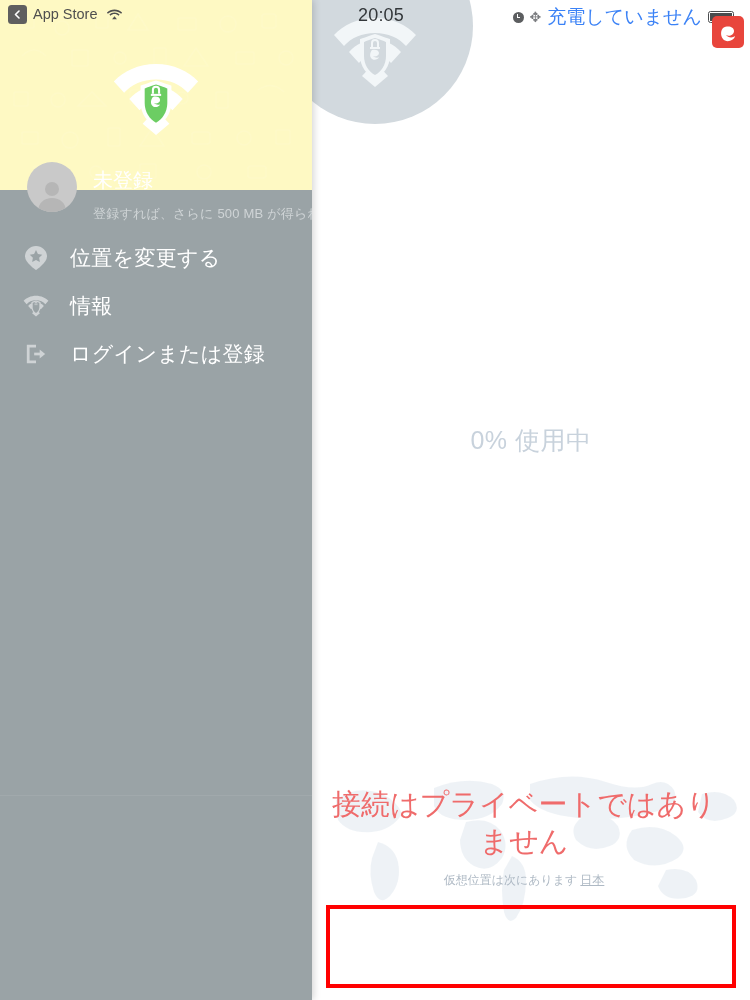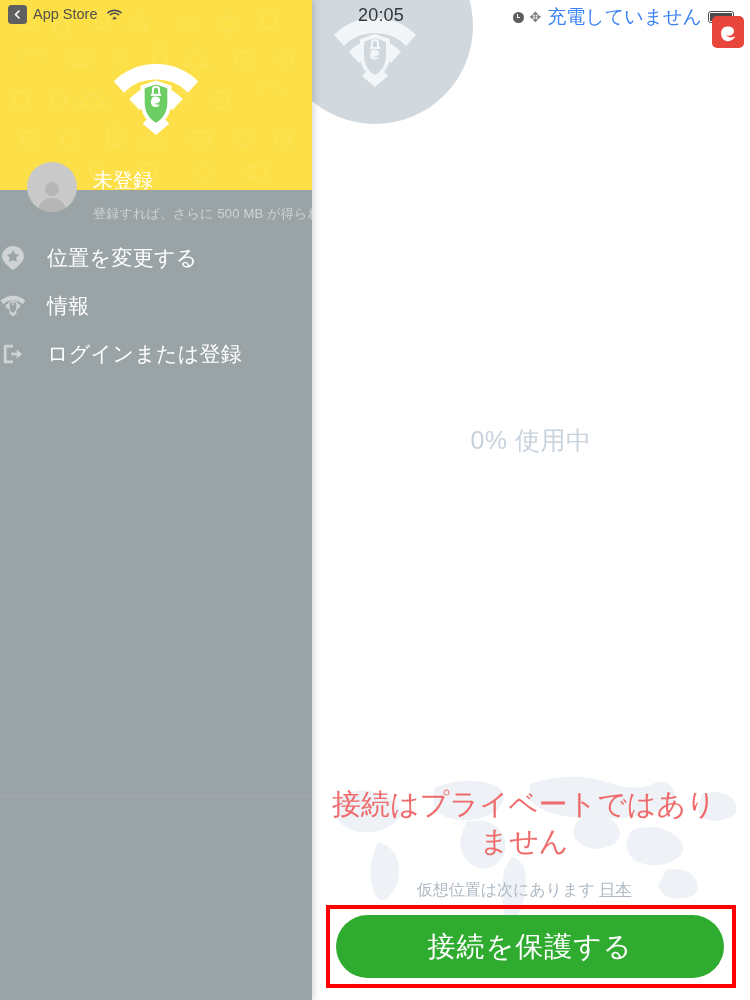--- a/index.html
+++ b/index.html
@@ -65,21 +65,21 @@
     padding:0 22px;
   }
 
   .status-block{
     position:absolute; left:312px; right:14px; top:786px; text-align:center;
   }
   .status-title{
     font-size:29px; color:#ef6b6b; line-height:1.28; padding:0 12px; font-weight:400;
   }
   .status-loc{
-    margin-top:20px; font-size:16px; color:#aeb9c4;
+    margin-top:12px; font-size:12px; color:#aeb9c4;font-family:Liberation Serif, serif;
   }
   .status-loc .loc-link{ color:#aeb9c4; text-decoration:underline; }
 
   .connect-btn{
     position:absolute; left:336px; top:915px; width:388px; height:63px;
     background:#2fac2f; border-radius:32px; color:#fff;
     display:flex; align-items:center; justify-content:center;
     font-size:28px; letter-spacing:1px;
   }
   .connect-highlight{
@@ -88,21 +88,21 @@
   }
 
   
   .sidebar{
     position:absolute; left:0; top:0; width:312px; height:1000px;
     background:#9aa3a6; box-shadow:2px 0 7px rgba(0,0,0,.16);
     overflow:hidden;
   }
   .sb-green{
     position:absolute; left:0; top:0; width:312px; height:190px;
-    background:#fde047; overflow:hidden;
+    background:#fef9c3; overflow:hidden;
   }
   .sb-green .pattern{ position:absolute; inset:0; opacity:.13; }
   .sb-green .pattern svg{ width:100%; height:100%; display:block; }
 
   .sb-statusbar{
     position:absolute; left:0; top:0; width:312px; height:28px;
     display:flex; align-items:center; padding-left:8px; gap:6px; z-index:3;
   }
   .sb-back{
     width:19px;height:19px;border-radius:3.5px;background:#5f5f5f;
@@ -128,21 +128,21 @@
     width:50px;height:50px;border-radius:50%;background:#c9c9c9;
     display:flex;align-items:flex-end;justify-content:center; overflow:hidden; flex:0 0 auto;
   }
   .avatar svg{ width:34px;height:34px; display:block; }
   .sb-profile-text{ margin-left:16px; padding-top:5px; }
   .sb-name{ font-size:20px; color:#ffffff; }
   .sb-sub{ font-size:13px; color:#cfd4d6; margin-top:11px; letter-spacing:.2px; white-space:nowrap;}
 
   .sb-menu{ position:absolute; left:0; top:234px; width:312px; }
   .sb-item{
-    display:flex; align-items:center; height:48px; gap:21px;
+    display:flex; align-items:center; height:48px; padding-left:23px; gap:21px;
   }
   .sb-ico{ width:26px; height:26px; flex:0 0 auto; display:flex; align-items:center; justify-content:center; color:#cfd3d5;}
   .sb-ico svg{ display:block; }
   .sb-label{ font-size:21px; color:#ffffff; letter-spacing:.3px; }
 
   .sb-divider{
     position:absolute; left:0; top:795px; width:312px; height:1px; background:rgba(255,255,255,.07);
   }
 </style>
 </head>
@@ -210,21 +210,20 @@
     <div class="usage-pct">0% 使用中</div>
   </div>
 
   <div class="status-block">
     <div class="status-title">接続はプライベートではありません</div>
     <div class="status-loc">
       <span>仮想位置は次にあります </span><a class="loc-link" href="#">日本</a>
     </div>
   </div>
 
-  <div class="connect-btn">接続を保護する</div>
   <div class="connect-highlight"></div>
 </div>
 
 <div class="sidebar">
 
   <div class="sb-green">
     <div class="pattern">
       <svg viewBox="0 0 312 190" xmlns="http://www.w3.org/2000/svg" aria-hidden="true">
         <g stroke="#ffffff" stroke-width="1.5" fill="none" opacity="0.6">
           <rect x="18" y="16" width="16" height="12" rx="2"></rect>

